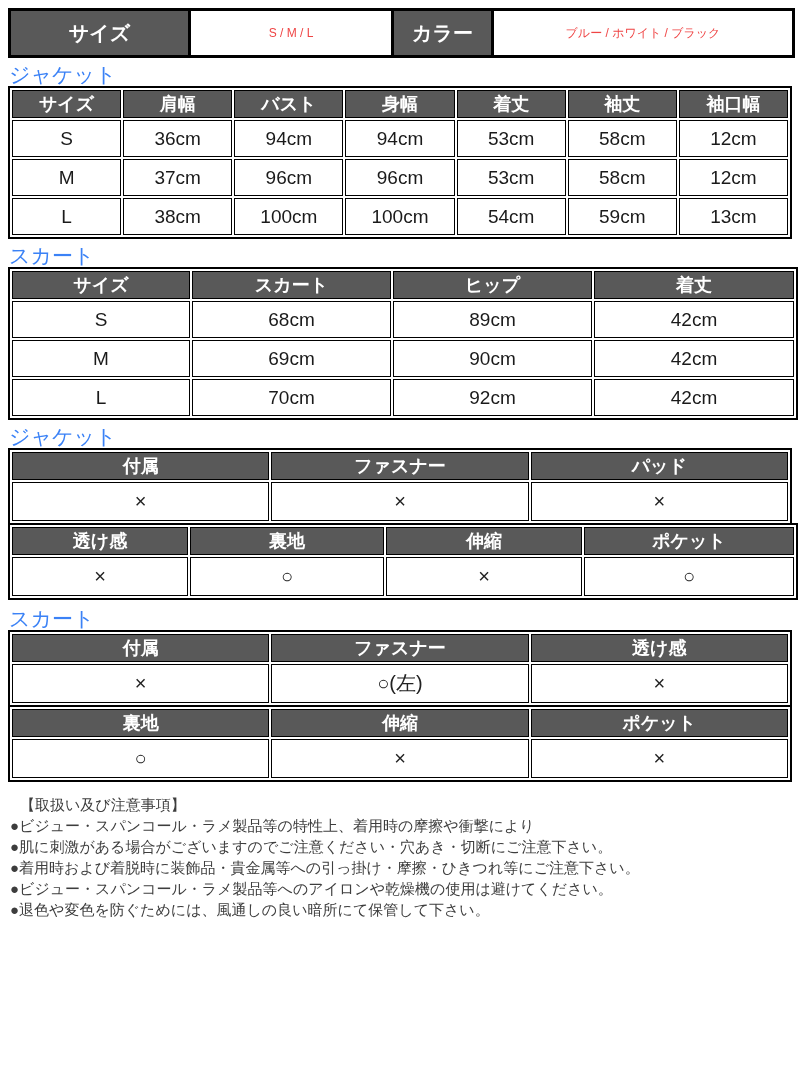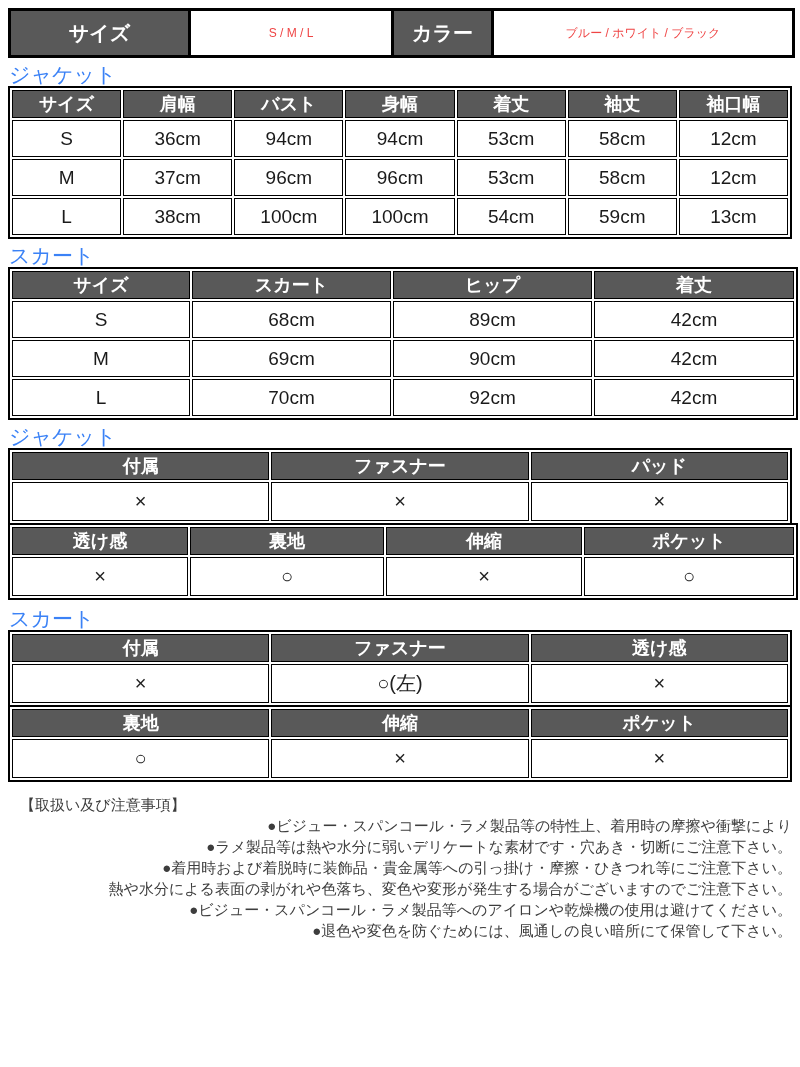--- a/index.html
+++ b/index.html
@@ -81,21 +81,21 @@
   table.detail-table.stack-below { margin-top: -2px; }
 
   
   .notes {
     margin-top: 12px;
     font-size: 15px;
     line-height: 21px;
     color: #3d3d3d;
   }
   .notes .note-title { padding-left: 12px; }
-  .notes .note-line { padding-left: 2px; text-align: right; }
+  .notes .note-line { padding-left: 2px; }
   .notes .note-line.cont { padding-left: 0; }
 </style>
 </head>
 <body>
 
 <div class="page">
 
   <table class="info-table">
     <colgroup>
       <col style="width:180px">
@@ -255,20 +255,19 @@
       <td>○</td>
       <td>×</td>
       <td>×</td>
     </tr>
   </tbody>
     </table>
 
   <div class="notes">
     <div class="note-title">【取扱い及び注意事項】</div>
     <div class="note-line">●ビジュー・スパンコール・ラメ製品等の特性上、着用時の摩擦や衝撃により</div>
-    <div class="note-line">●ラメ製品等は熱や水分に弱いデリケートな素材です・穴あき・切断にご注意下さい。</div>
+    <div class="note-line">●肌に刺激がある場合がございますのでご注意ください・穴あき・切断にご注意下さい。</div>
     <div class="note-line">●着用時および着脱時に装飾品・貴金属等への引っ掛け・摩擦・ひきつれ等にご注意下さい。</div>
-    <div class="note-line cont">熱や水分による表面の剥がれや色落ち、変色や変形が発生する場合がございますのでご注意下さい。</div>
     <div class="note-line">●ビジュー・スパンコール・ラメ製品等へのアイロンや乾燥機の使用は避けてください。</div>
     <div class="note-line">●退色や変色を防ぐためには、風通しの良い暗所にて保管して下さい。</div>
   </div>
 
 </div>
 
 </body></html>

